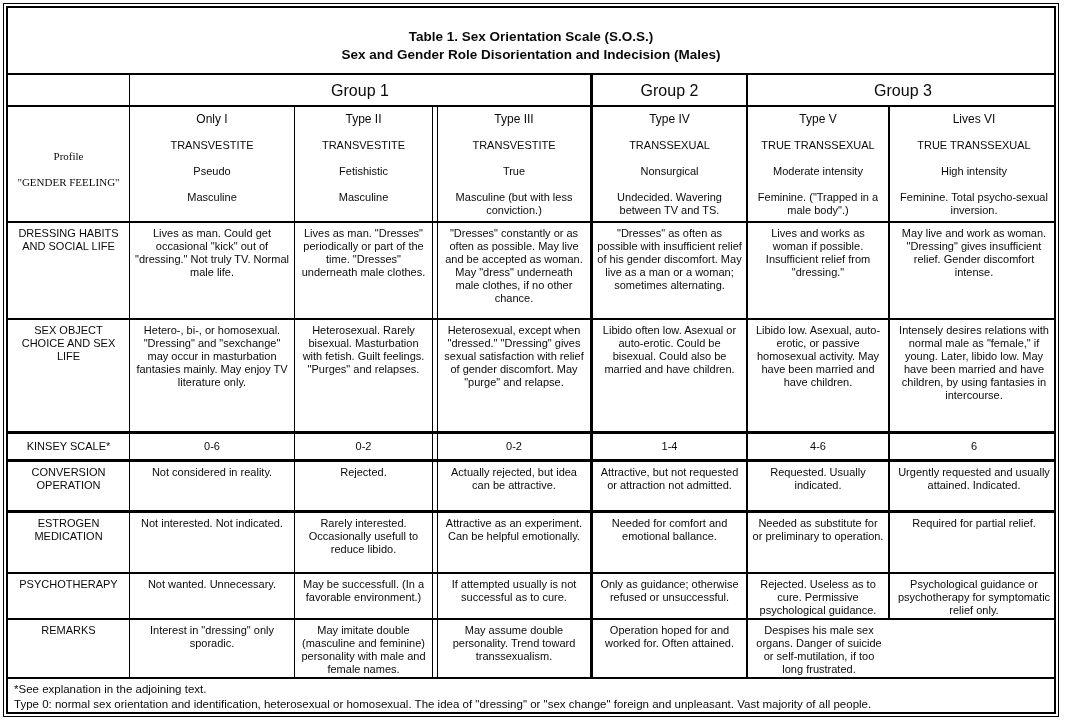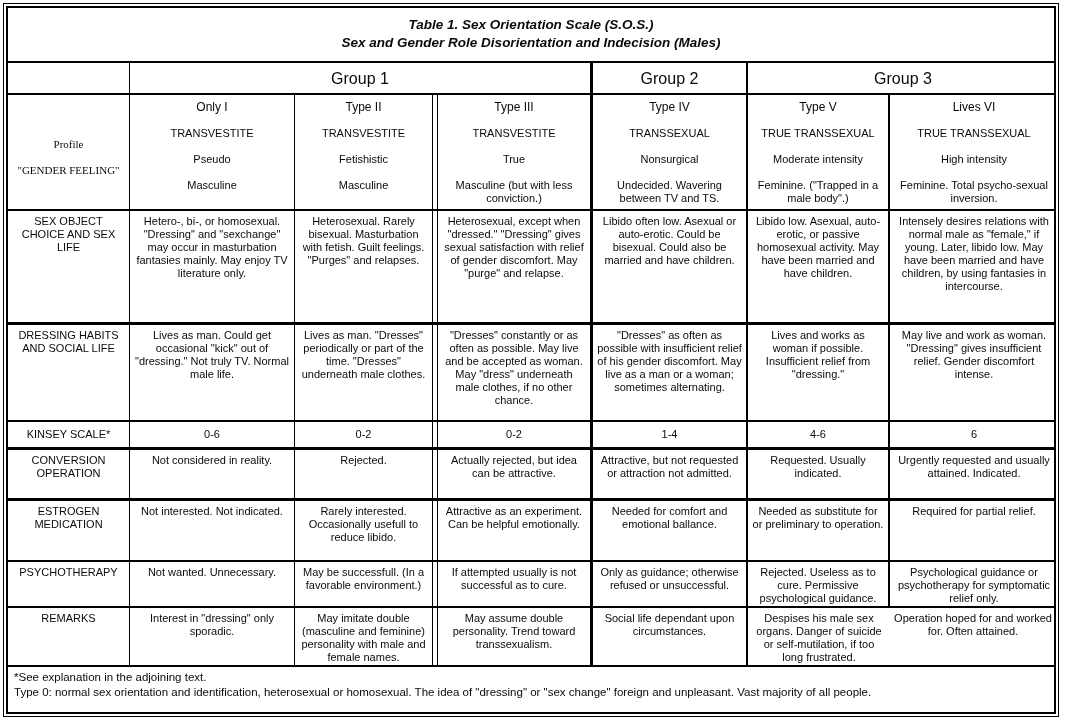--- a/index.html
+++ b/index.html
@@ -20,21 +20,21 @@
   .r-group{height:32px;}
   .r-profile{height:116px;}
   .r-dress{height:97px;}
   .r-sexobj{height:114px;}
   .r-kinsey{height:28px;}
   .r-conv{height:51px;}
   .r-estro{height:61px;}
   .r-psych{height:46px;}
   .r-remarks{height:59px;}
   .r-foot{height:40px;}
-  .title-cell{text-align:center;font-weight:bold;font-style:italic;font-size:13.5px;line-height:18px;padding-top:8px;}
+  .title-cell{text-align:center;font-weight:bold;font-size:13.5px;line-height:18px;padding-top:20px;}
   .vcenter{display:flex;align-items:center;justify-content:center;padding-top:0;}
   .grouphead{font-size:16px;}
   .pcell{display:flex;flex-direction:column;align-items:center;gap:13px;padding-top:6px;}
   .pcell div{width:100%;}
   .plabel{padding-top:43px;font-family:Liberation Serif, serif;}
   .plabel .l2{margin-top:13px;}
   .typehead{font-size:12px;}
   .footcell{text-align:left;font-size:11.5px;line-height:15px;padding:3px 6px 0;}
   .gapcol{background:#fff;}
 </style>
@@ -93,40 +93,40 @@
       <div>Feminine. ("Trapped in a male body".)</div>
     </div>
     <div class="c pcell">
       <div class="typehead">Lives VI</div>
       <div>TRUE TRANSSEXUAL</div>
       <div>High intensity</div>
       <div>Feminine. Total psycho-sexual inversion.</div>
     </div>
   </div>
 
+  <div class="trow r-dress hb2">
+    <div class="c br1">DRESSING HABITS AND SOCIAL LIFE</div>
+    <div class="c br1">Lives as man. Could get occasional "kick" out of "dressing." Not truly TV. Normal male life.</div>
+    <div class="c br1">Lives as man. "Dresses" periodically or part of the time. "Dresses" underneath male clothes.</div>
+    <div class="gapcol"></div>
+    <div class="c bl1 br3">"Dresses" constantly or as often as possible. May live and be accepted as woman. May "dress" underneath male clothes, if no other chance.</div>
+    <div class="c br2">"Dresses" as often as possible with insufficient relief of his gender discomfort. May live as a man or a woman; sometimes alternating.</div>
+    <div class="c br2">Lives and works as woman if possible. Insufficient relief from "dressing."</div>
+    <div class="c">May live and work as woman. "Dressing" gives insufficient relief. Gender discomfort intense.</div>
+  </div>
+
   <div class="trow r-sexobj hb3">
     <div class="c br1">SEX OBJECT CHOICE AND SEX LIFE</div>
     <div class="c br1">Hetero-, bi-, or homosexual. "Dressing" and "sexchange" may occur in masturbation fantasies mainly. May enjoy TV literature only.</div>
     <div class="c br1">Heterosexual. Rarely bisexual. Masturbation with fetish. Guilt feelings. "Purges" and relapses.</div>
     <div class="gapcol"></div>
     <div class="c bl1 br3">Heterosexual, except when "dressed." "Dressing" gives sexual satisfaction with relief of gender discomfort. May "purge" and relapse.</div>
     <div class="c br2">Libido often low. Asexual or auto-erotic. Could be bisexual. Could also be married and have children.</div>
     <div class="c br2">Libido low. Asexual, auto-erotic, or passive homosexual activity. May have been married and have children.</div>
     <div class="c">Intensely desires relations with normal male as "female," if young. Later, libido low. May have been married and have children, by using fantasies in intercourse.</div>
-  </div>
-
-  <div class="trow r-dress hb2">
-    <div class="c br1">DRESSING HABITS AND SOCIAL LIFE</div>
-    <div class="c br1">Lives as man. Could get occasional "kick" out of "dressing." Not truly TV. Normal male life.</div>
-    <div class="c br1">Lives as man. "Dresses" periodically or part of the time. "Dresses" underneath male clothes.</div>
-    <div class="gapcol"></div>
-    <div class="c bl1 br3">"Dresses" constantly or as often as possible. May live and be accepted as woman. May "dress" underneath male clothes, if no other chance.</div>
-    <div class="c br2">"Dresses" as often as possible with insufficient relief of his gender discomfort. May live as a man or a woman; sometimes alternating.</div>
-    <div class="c br2">Lives and works as woman if possible. Insufficient relief from "dressing."</div>
-    <div class="c">May live and work as woman. "Dressing" gives insufficient relief. Gender discomfort intense.</div>
   </div>
 
   <div class="trow r-kinsey hb3">
     <div class="c br1 vcenter">KINSEY SCALE*</div>
     <div class="c br1 vcenter">0-6</div>
     <div class="c br1 vcenter">0-2</div>
     <div class="gapcol"></div>
     <div class="c bl1 br3 vcenter">0-2</div>
     <div class="c br2 vcenter">1-4</div>
     <div class="c br2 vcenter">4-6</div>
@@ -165,23 +165,22 @@
     <div class="c br2">Rejected. Useless as to cure. Permissive psychological guidance.</div>
     <div class="c">Psychological guidance or psychotherapy for symptomatic relief only.</div>
   </div>
 
   <div class="trow r-remarks hb2">
     <div class="c br1">REMARKS</div>
     <div class="c br1">Interest in "dressing" only sporadic.</div>
     <div class="c br1">May imitate double (masculine and feminine) personality with male and female names.</div>
     <div class="gapcol"></div>
     <div class="c bl1 br3">May assume double personality. Trend toward transsexualism.</div>
-    <div class="c br2">Social life dependant upon circumstances.</div>
+    <div class="c br2">Operation hoped for and worked for. Often attained.</div>
     <div class="c">Despises his male sex organs. Danger of suicide or self-mutilation, if too long frustrated.</div>
-    <div class="c br2">Operation hoped for and worked for. Often attained.</div>
   </div>
 
   <div class="full r-foot footcell">
     <div>*See explanation in the adjoining text.</div>
     <div>Type 0: normal sex orientation and identification, heterosexual or homosexual. The idea of "dressing" or "sex change" foreign and unpleasant. Vast majority of all people.</div>
   </div>
 
 </div>
 </div>
 

